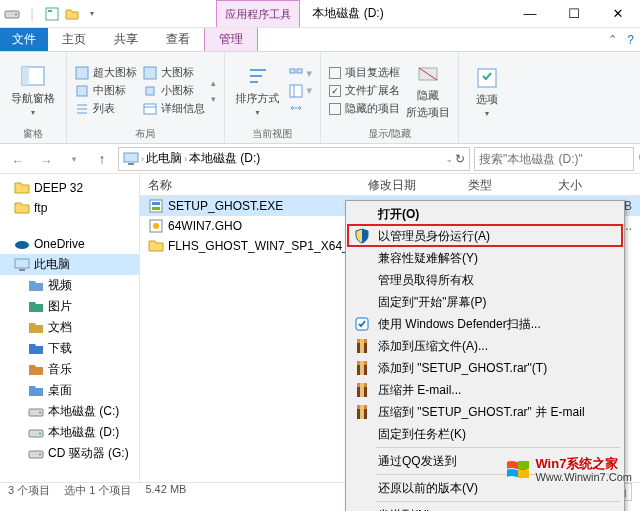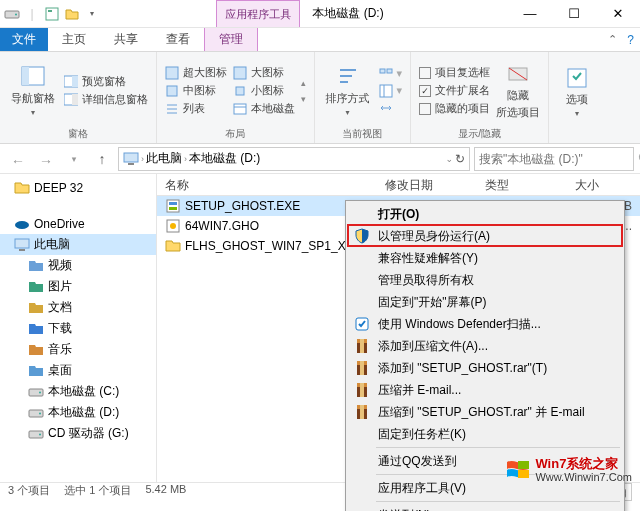--- a/index.html
+++ b/index.html
@@ -38,21 +38,21 @@
 .addr { height: 30px; display: flex; align-items: center; padding: 3px 6px; gap: 4px; border-bottom: 1px solid #e5e5e5; }
 .navbtn { width: 24px; height: 24px; border-radius: 2px; display: flex; align-items: center; justify-content: center; color: #999; font-size: 14px; }
 .navbtn.enabled { color: #555; }
 .crumbs { flex: 1; height: 24px; border: 1px solid #ccc; display: flex; align-items: center; padding: 0 4px; gap: 2px; font-size: 12px; }
 .crumbs .sep { color: #888; font-size: 9px; }
 .search { width: 160px; height: 24px; border: 1px solid #ccc; display: flex; align-items: center; padding: 0 4px; color: #888; gap: 4px; }
 .search input { border: none; outline: none; flex: 1; font-size: 12px; color: #888; background: transparent; }
 
 
 .main { display: flex; height: 308px; }
-.tree { width: 157px; border-right: 1px solid #e5e5e5; overflow-y: auto; padding: 4px 0; }
+.tree { width: 140px; border-right: 1px solid #e5e5e5; overflow-y: auto; padding: 4px 0; }
 .tree-item { display: flex; align-items: center; gap: 4px; padding: 2px 4px 2px 14px; font-size: 12px; white-space: nowrap; }
 .tree-item.sel { background: #cde8ff; }
 .tree-item .ic { width: 16px; height: 16px; flex-shrink: 0; }
 .tree-item.indent { padding-left: 28px; }
 
 .files { flex: 1; display: flex; flex-direction: column; }
 .cols { display: flex; height: 22px; border-bottom: 1px solid #e5e5e5; font-size: 12px; color: #444; }
 .cols div { padding: 3px 8px; border-right: 1px solid transparent; }
 .c-name { width: 220px; } .c-date { width: 100px; } .c-type { width: 90px; } .c-size { flex: 1; }
 .filelist { flex: 1; }
@@ -137,40 +137,20 @@
       <div class="big-btn">
         <span class="ic">
             <svg width="24" height="24">
               <rect x="1" y="2" width="22" height="18" fill="#fff" stroke="#6aa0d8"></rect>
               <rect x="1" y="2" width="7" height="18" fill="#cfe4f7"></rect>
             </svg>
           </span>
         <span>导航窗格</span>
         <span style="font-size:8px;color:#666">▾</span>
       </div>
-      <div class="stackcol">
-        <div class="stackrow">
-            <span class="mini">
-              <svg width="14" height="14">
-                <rect x="0" y="1" width="14" height="11" fill="#fff" stroke="#6aa0d8"></rect>
-                <rect x="8" y="1" width="6" height="11" fill="#cfe4f7"></rect>
-              </svg>
-            </span>
-            <span>预览窗格</span>
-          </div>
-        <div class="stackrow">
-            <span class="mini">
-              <svg width="14" height="14">
-                <rect x="0" y="1" width="14" height="11" fill="#fff" stroke="#6aa0d8"></rect>
-                <rect x="8" y="1" width="6" height="11" fill="#e8e8e8"></rect>
-              </svg>
-            </span>
-            <span>详细信息窗格</span>
-          </div>
-      </div>
     </div>
     <div class="label">窗格</div>
   </div>
 
   <div class="ribbon-group">
     <div class="body">
       <div class="stackcol">
         <div class="stackrow">
             <span class="mini">
               <svg width="14" height="14">
@@ -215,21 +195,21 @@
             </span>
             <span>小图标</span>
           </div>
         <div class="stackrow">
             <span class="mini">
               <svg width="14" height="14">
                 <rect x="1" y="2" width="12" height="10" fill="#fff" stroke="#6aa0d8"></rect>
                 <line x1="1" y1="5" x2="13" y2="5" stroke="#6aa0d8"></line>
               </svg>
             </span>
-            <span>本地磁盘</span>
+            <span>详细信息</span>
           </div>
       </div>
       <div class="stackcol" style="justify-content:center;color:#888;font-size:9px;gap:6px">
         <span>▴</span>
         <span>▾</span>
       </div>
     </div>
     <div class="label">布局</div>
   </div>
 
@@ -352,20 +332,28 @@
 
 <div class="main">
   <div class="tree" id="tree">
       <div class="tree-item">
         <span class="ic">
           <svg width="16" height="16">
             <path d="M1 3h6l1 2h7v8H1z" fill="#ffd86b" stroke="#c9a227"></path>
           </svg>
         </span>
         <span>DEEP 32</span>
+      </div>
+      <div class="tree-item">
+        <span class="ic">
+          <svg width="16" height="16">
+            <path d="M1 3h6l1 2h7v8H1z" fill="#ffd86b" stroke="#c9a227"></path>
+          </svg>
+        </span>
+        <span>ftp</span>
       </div>
       <div style="height: 8px;"></div>
       <div style="height: 8px;"></div>
       <div class="tree-item">
         <span class="ic">
           <svg width="16" height="16">
             <ellipse cx="8" cy="9" rx="7" ry="4" fill="#0a64a4"></ellipse>
           </svg>
         </span>
         <span>OneDrive</span>
@@ -582,21 +570,21 @@
     <div class="ctx-item">
       <span>固定到任务栏(K)</span>
     </div>
     <div class="ctx-sep"></div>
     <div class="ctx-item">
       <span>通过QQ发送到</span>
       <span class="arrow">▶</span>
     </div>
     <div class="ctx-sep"></div>
     <div class="ctx-item">
-      <span>应用程序工具(V)</span>
+      <span>还原以前的版本(V)</span>
     </div>
     <div class="ctx-sep"></div>
     <div class="ctx-item">
       <span>发送到(N)</span>
       <span class="arrow">▶</span>
     </div>
   </div>
 
 <div class="wm">
   <span class="flag">

